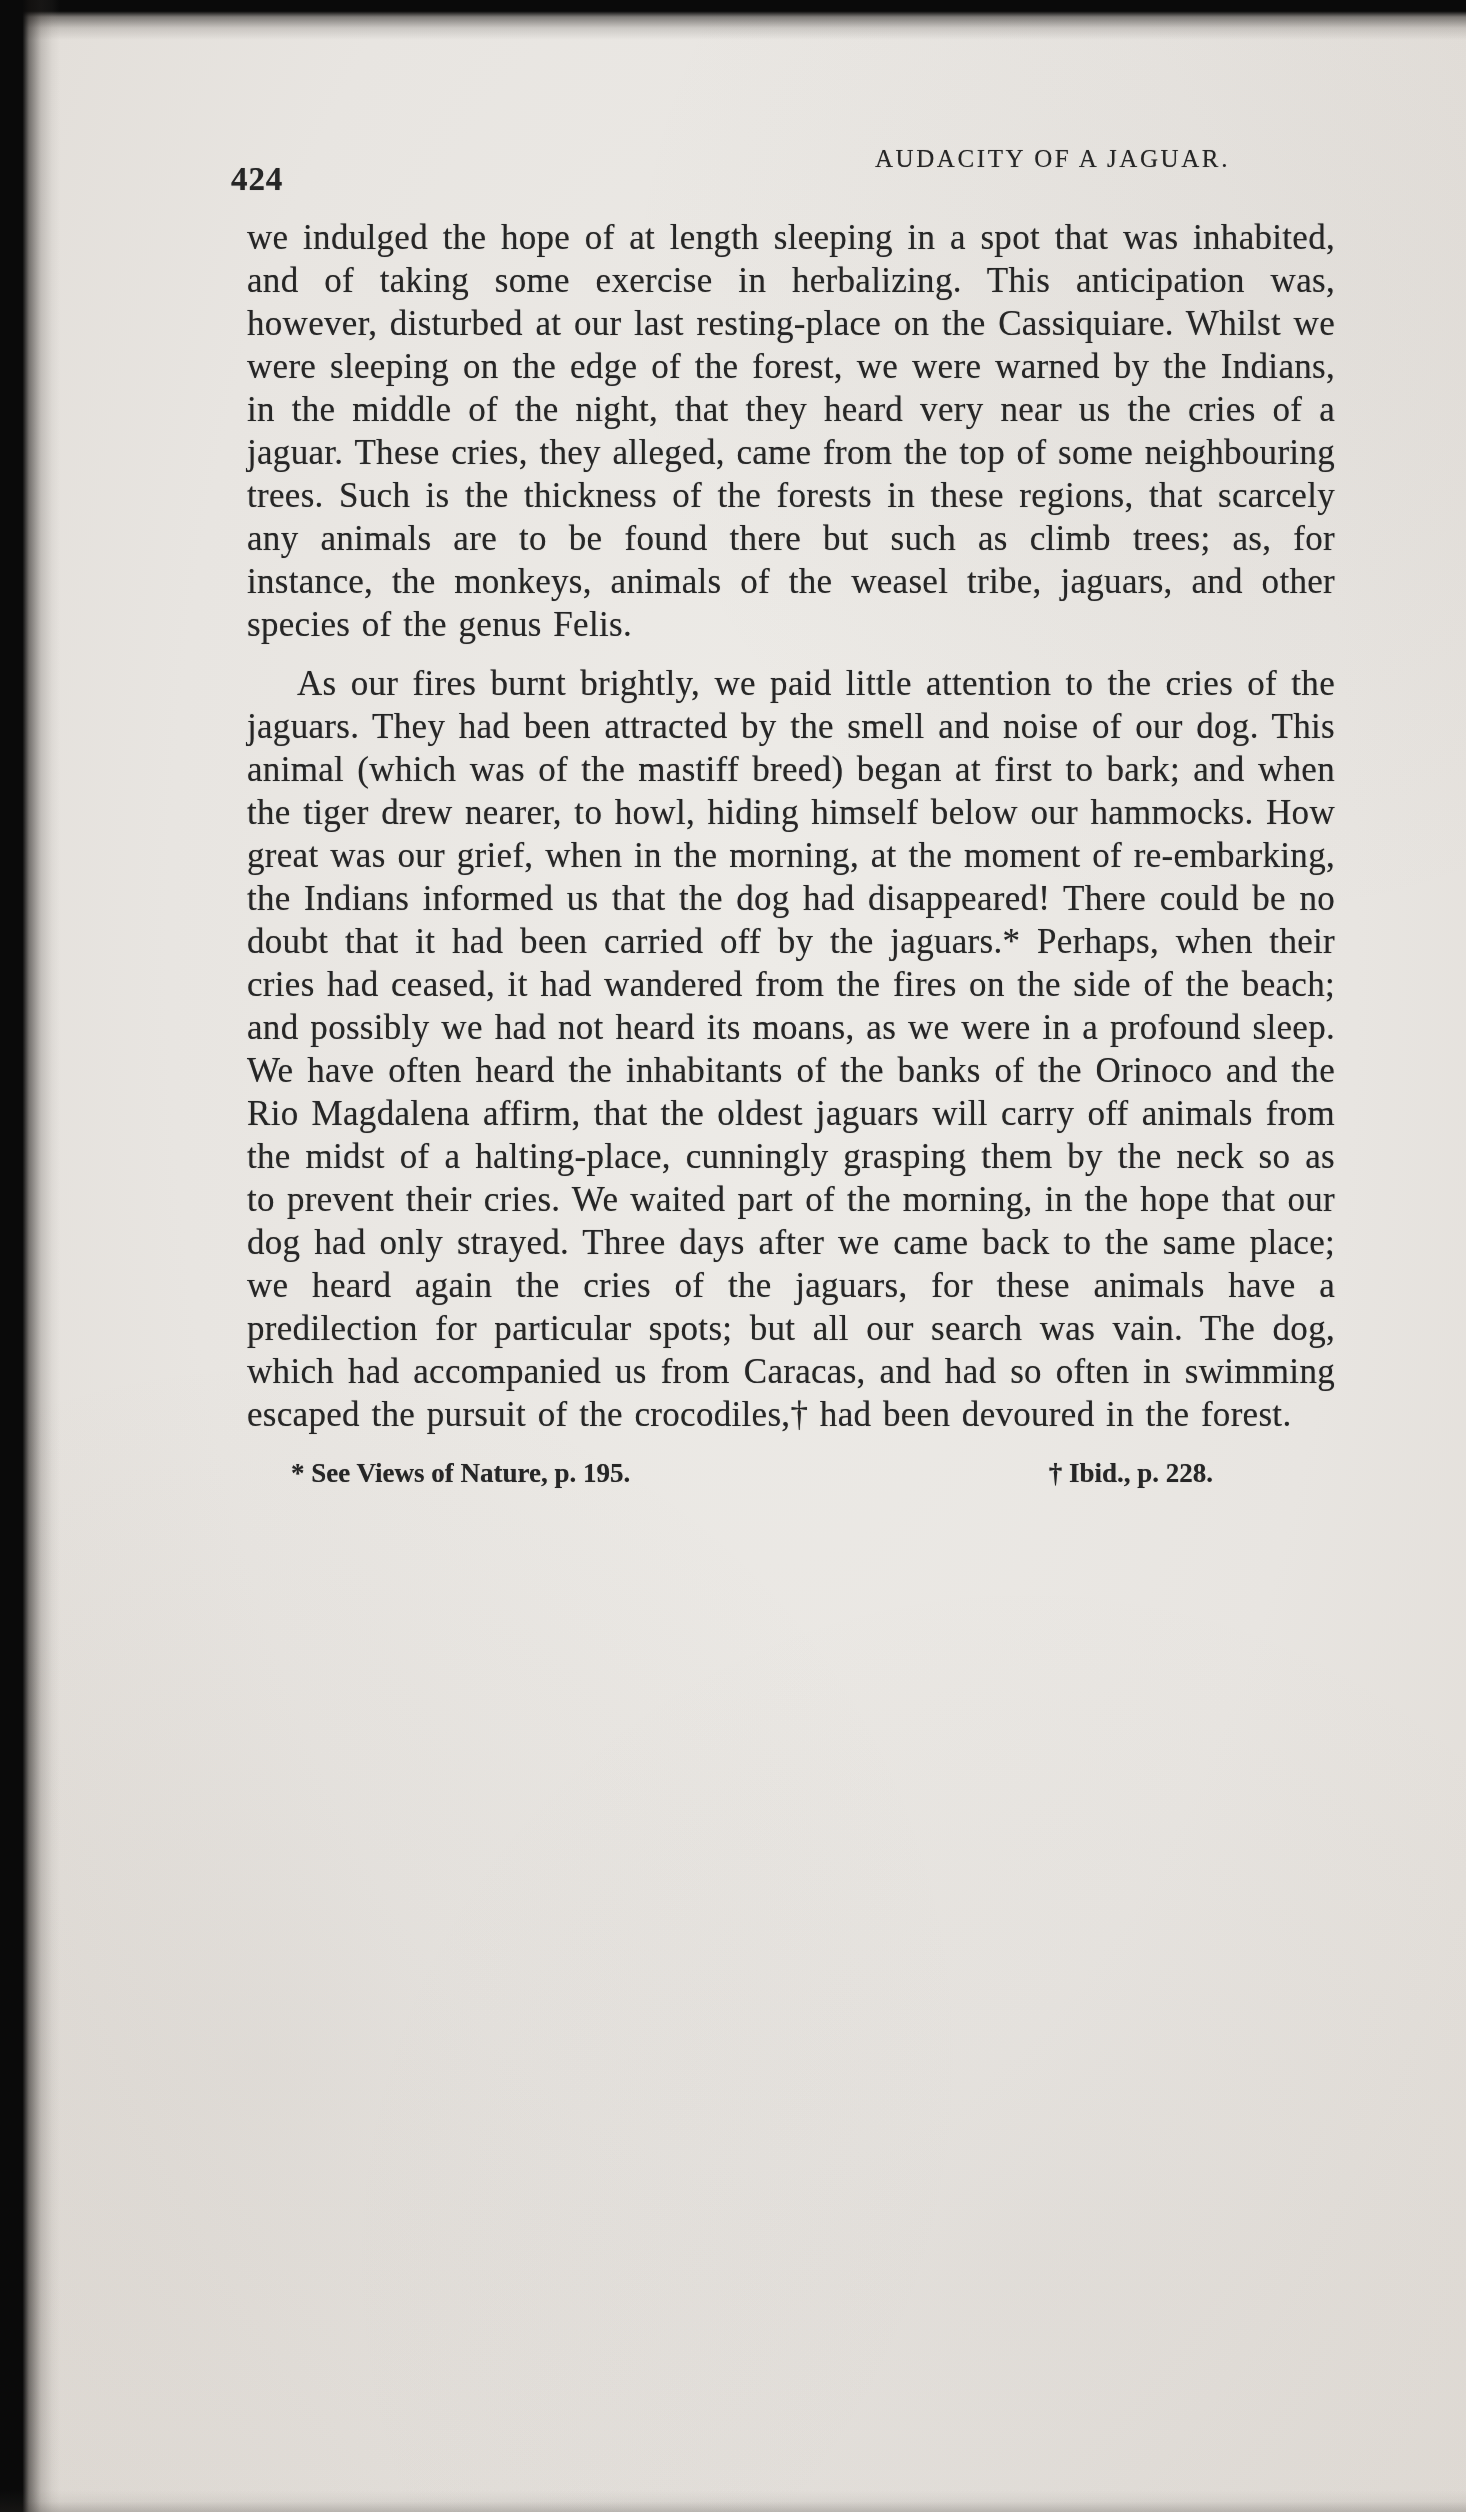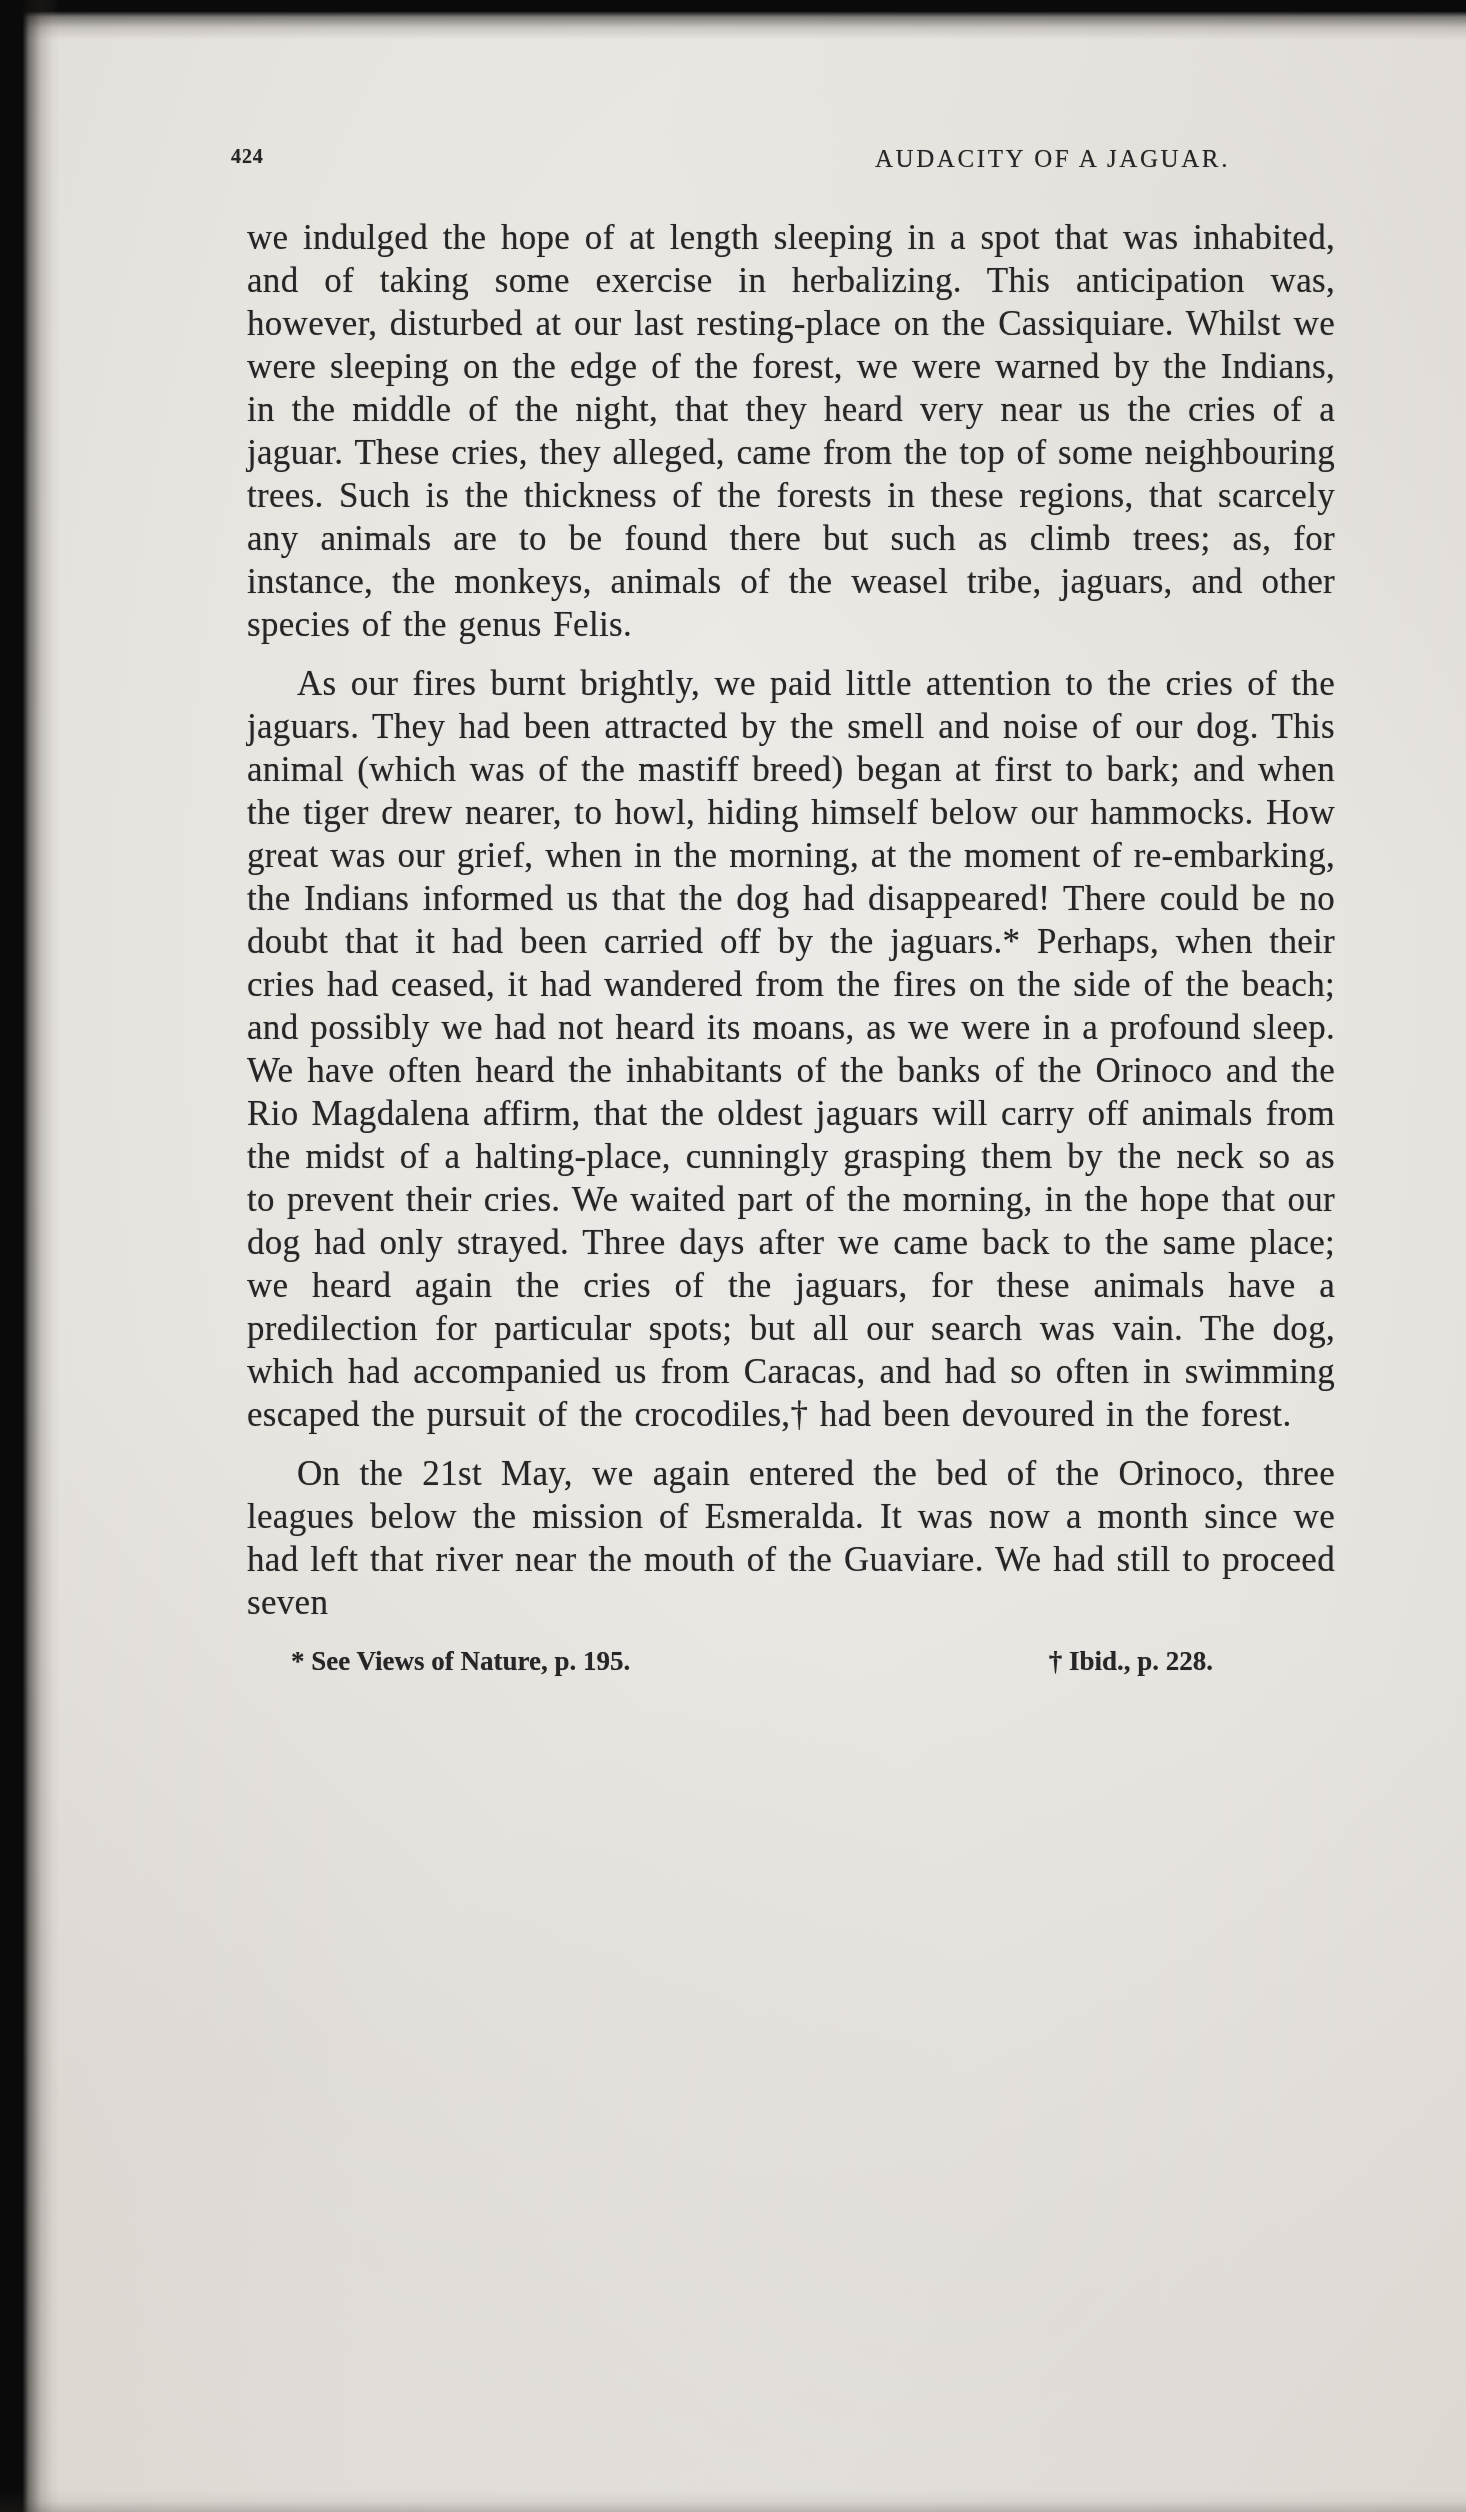--- a/index.html
+++ b/index.html
@@ -62,22 +62,22 @@
   }
 
   .page-header {
     position: relative;
     height: 38px;
     margin-bottom: 33px;
   }
   .page-number {
     position: absolute;
     left: 0;
-    top: 0;
-    font-size: 20px;
+    top: 16px;
+    font-size: 33px;
     font-weight: bold;
     letter-spacing: 0.9px;
     text-shadow: 0 0 0.9px rgba(40,40,40,0.45);
     text-align: right;
   }
   .running-title {
     display: block;
     text-align: right;
     font-size: 25px;
     letter-spacing: 2.6px;
@@ -133,21 +133,20 @@
   <div class="text-block">
 
     <div class="page-header">
       <span class="page-number">424</span>
       <span class="running-title">AUDACITY OF A JAGUAR.</span>
     </div>
 
     <div class="body-copy">
       <p class="no-indent">we indulged the hope of at length sleeping in a spot that was inhabited, and of taking some exercise in herbalizing. This anticipation was, however, disturbed at our last resting-place on the Cassiquiare. Whilst we were sleeping on the edge of the forest, we were warned by the Indians, in the middle of the night, that they heard very near us the cries of a jaguar. These cries, they alleged, came from the top of some neighbouring trees. Such is the thickness of the forests in these regions, that scarcely any animals are to be found there but such as climb trees; as, for instance, the monkeys, animals of the weasel tribe, jaguars, and other species of the genus Felis.</p>
       <p class="indent">As our fires burnt brightly, we paid little attention to the cries of the jaguars. They had been attracted by the smell and noise of our dog. This animal (which was of the mastiff breed) began at first to bark; and when the tiger drew nearer, to howl, hiding himself below our hammocks. How great was our grief, when in the morning, at the moment of re-embarking, the Indians informed us that the dog had disappeared! There could be no doubt that it had been carried off by the jaguars.* Perhaps, when their cries had ceased, it had wandered from the fires on the side of the beach; and possibly we had not heard its moans, as we were in a profound sleep. We have often heard the inhabitants of the banks of the Orinoco and the Rio Magdalena affirm, that the oldest jaguars will carry off animals from the midst of a halting-place, cunningly grasping them by the neck so as to prevent their cries. We waited part of the morning, in the hope that our dog had only strayed. Three days after we came back to the same place; we heard again the cries of the jaguars, for these animals have a predilection for particular spots; but all our search was vain. The dog, which had accompanied us from Caracas, and had so often in swimming escaped the pursuit of the crocodiles,† had been devoured in the forest.</p>
-      <p class="indent">On the 21st May, we again entered the bed of the Orinoco, three leagues below the mission of Esmeralda. It was now a month since we had left that river near the mouth of the Guaviare. We had still to proceed seven</p>
     </div>
 
     <div class="footnotes">
       <span>* See Views of Nature, p. 195.</span>
       <span>† Ibid., p. 228.</span>
     </div>
 
   </div>
 </div>
 

